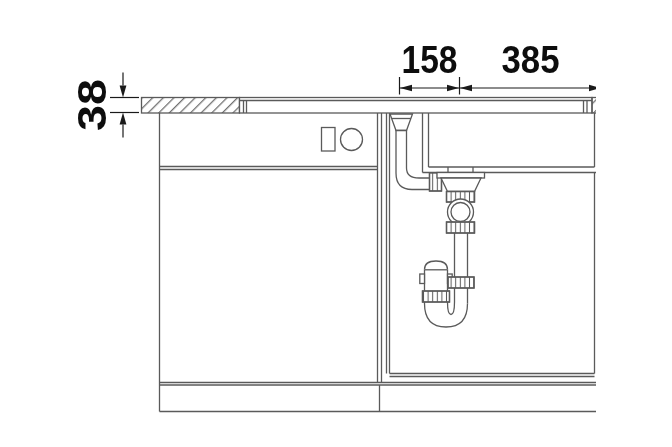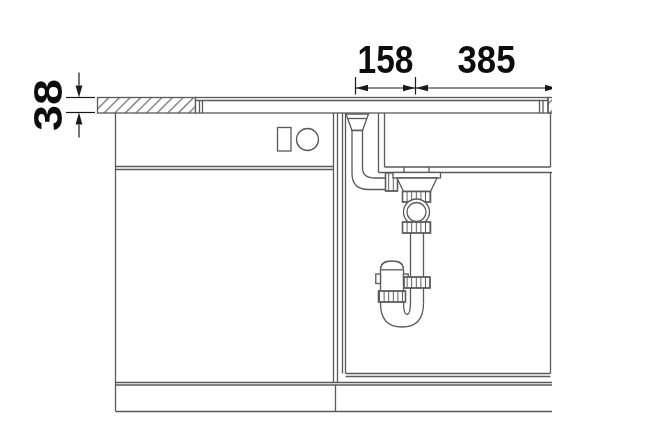--- a/index.html
+++ b/index.html
@@ -1,17 +1,17 @@
 <!DOCTYPE html>
 <html><head>
 <meta charset="utf-8">
 <style>
   html,body{margin:0;padding:0;background:#ffffff;}
   .stage{position:relative;width:552px;height:447px;background:#ffffff;overflow:hidden;
-         font-family:"Liberation Sans",sans-serif;}
+         font-family:"Liberation Sans",sans-serif;padding-left:44px;}
   svg{display:block;}
   .dim-text{font-family:"Liberation Sans",sans-serif;font-weight:700;fill:#0d0d0d;}
 </style>
 </head>
 <body>
 
 <div class="stage">
 <svg width="672" height="447" viewBox="0 0 672 447">
   <defs>
     <pattern id="hatch" width="7.5" height="7.5" patternUnits="userSpaceOnUse" patternTransform="rotate(45)">

